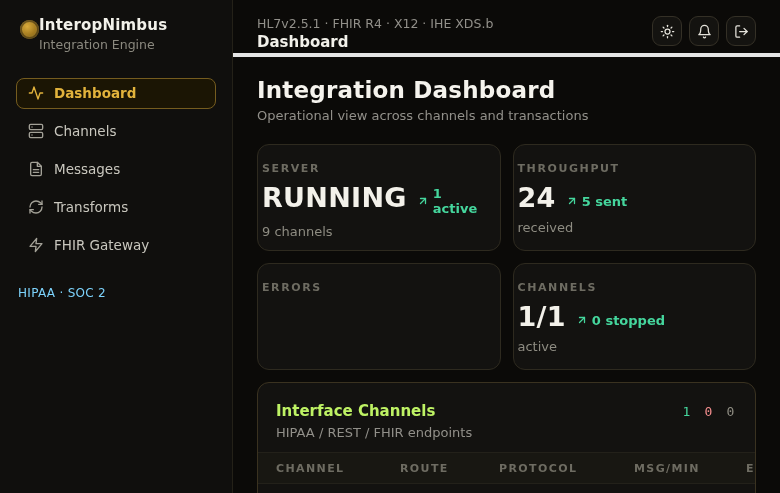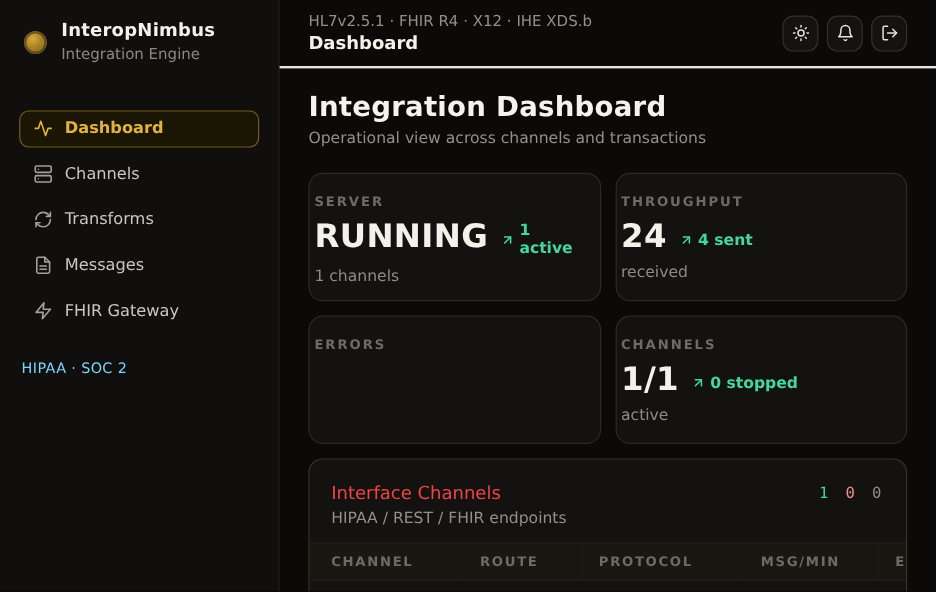--- a/index.html
+++ b/index.html
@@ -9,39 +9,39 @@
     --accent:#e2b33c; --green:#45d69d; --red:#f08c8c;
   }
   *{box-sizing:border-box;margin:0;padding:0;}
   html,body{width:780px;height:493px;overflow:hidden;background:var(--bg);}
   body{font-family:"DejaVu Sans","Liberation Sans",sans-serif;color:var(--text);}
   .app{display:flex;width:780px;height:493px;background:var(--bg);}
 
   
   .sidebar{width:233px;min-width:233px;background:var(--sidebar);border-right:1px solid #242118;
     display:flex;flex-direction:column;padding:16px 16px 0 16px;}
-  .brand{display:flex;align-items:center;gap:12px;margin-bottom:40px;padding-left:4px;}
+  .brand{display:flex;align-items:flex-start;margin-bottom:26px;padding-left:4px;}
   .logo{width:19px;height:19px;border-radius:50%;margin-top:4px;flex:none;
     background:radial-gradient(circle at 38% 34%,#d9ab3c 0%,#a87f22 45%,#6a5113 100%);
     box-shadow:inset 0 0 0 2px rgba(40,30,5,.55), inset 0 0 3px 1px rgba(255,220,130,.35);}
   .brand-name{font-size:15px;font-weight:bold;letter-spacing:.2px;color:var(--text);line-height:1.25;}
   .brand-sub{font-size:12.5px;color:#8b897f;margin-top:2px;}
   .nav{display:flex;flex-direction:column;gap:7px;}
   .nav-item{display:flex;align-items:center;gap:10px;height:31px;padding:0 11px;border-radius:8px;
     border:1px solid transparent;font-size:13.5px;color:var(--nav);cursor:pointer;}
   .nav-item .nicon{display:inline-flex;color:var(--nav-icon);}
   .nav-item.active{background:#1b1504;border-color:#755c1f;color:var(--accent);font-weight:600;}
   .nav-item.active .nicon{color:var(--accent);}
   .nicon svg{width:16px;height:16px;}
   .sidebar-footer{margin-top:25px;font-size:12px;color:#7dd3fc;letter-spacing:.3px;padding-left:2px;}
 
   
   .main{flex:1;display:flex;flex-direction:column;min-width:0;}
-  .topbar{height:57px;min-height:57px;display:flex;align-items:center;justify-content:space-between;
-    padding:16px 24px;border-bottom:2px solid #e5e5e5;}
+  .topbar{height:57px;min-height:57px;display:flex;align-items:flex-start;justify-content:space-between;
+    padding:16px 24px;border-bottom:4px solid #e5e5e5;}
   .crumb{font-size:12.5px;color:var(--muted);line-height:1.3;}
   .topbar-title{font-size:15px;font-weight:bold;color:var(--text);margin-top:1px;}
   .topbar-actions{display:flex;gap:7px;}
   .icon-btn{width:30px;height:30px;border-radius:9px;border:1px solid #343026;background:#141310;
     display:flex;align-items:center;justify-content:center;color:#e6e4dc;cursor:pointer;}
   .icon-btn svg{width:15px;height:15px;}
 
   .content{flex:1;padding:20px 24px 0 24px;overflow:hidden;}
   .page-title{font-size:23px;font-weight:800;letter-spacing:.2px;color:#f5f3ed;}
   .page-sub{font-size:13px;color:var(--muted);margin-top:5px;}
@@ -54,21 +54,21 @@
   .stat-value{font-size:27px;font-weight:800;letter-spacing:.3px;color:#f3f1ea;line-height:1.05;}
   .stat-delta{font-size:13px;font-weight:bold;display:inline-flex;align-items:center;gap:4px;}
   .stat-delta .ticon{display:inline-flex;}
   .stat-delta svg{width:12px;height:12px;}
   .stat-sub{font-size:13px;color:#8e8c82;margin-top:8px;}
   .tone-green{color:var(--green);} .tone-red{color:var(--red);} .tone-muted{color:#8e8c82;}
 
   .channels-card{margin-top:12px;background:var(--card);border:1px solid #3a3220;border-radius:12px;
     overflow:hidden;height:200px;}
   .channels-head{display:flex;justify-content:space-between;align-items:flex-start;padding:19px 20px 12px 18px;}
-  .channels-title{font-size:15px;font-weight:normal;color:#ef4444;}
+  .channels-title{font-size:15px;font-weight:bold;color:#bef264;}
   .channels-sub{font-size:13px;color:var(--muted);margin-top:5px;}
   .channels-counts{display:flex;gap:13px;font-family:"DejaVu Sans Mono","Liberation Mono",monospace;
     font-size:13px;padding-top:2px;}
   .count{min-width:9px;text-align:center;}
 
   table.ch-table{border-collapse:collapse;table-layout:fixed;width:620px;}
   .ch-table thead th{background:var(--thead);border-top:1px solid #23211a;border-bottom:1px solid #23211a;
     height:31px;text-align:left;font-size:11px;font-weight:bold;letter-spacing:1.4px;color:#6e6c62;
     padding:0 0 0 18px;white-space:nowrap;}
   .ch-table td{height:40px;border-bottom:1px solid #1d1b15;}
@@ -104,38 +104,38 @@
               <rect x="2" y="14" width="20" height="8" rx="2"></rect>
               <line x1="6" y1="6" x2="6.01" y2="6"></line>
               <line x1="6" y1="18" x2="6.01" y2="18"></line>
             </svg>
         </span>
         <span>Channels</span>
       </div>
       <div class="nav-item">
         <span class="nicon">
           <svg viewBox="0 0 24 24" fill="none" stroke="currentColor" stroke-width="2" stroke-linecap="round" stroke-linejoin="round">
+              <path d="M14 2H6a2 2 0 0 0-2 2v16a2 2 0 0 0 2 2h12a2 2 0 0 0 2-2V8z"></path>
+              <polyline points="14 2 14 8 20 8"></polyline>
+              <line x1="16" y1="13" x2="8" y2="13"></line>
+              <line x1="16" y1="17" x2="8" y2="17"></line>
+            </svg>
+        </span>
+        <span>Messages</span>
+      </div>
+      <div class="nav-item">
+        <span class="nicon">
+          <svg viewBox="0 0 24 24" fill="none" stroke="currentColor" stroke-width="2" stroke-linecap="round" stroke-linejoin="round">
               <path d="M3 12a9 9 0 0 1 9-9 9.75 9.75 0 0 1 6.74 2.74L21 8"></path>
               <path d="M21 3v5h-5"></path>
               <path d="M21 12a9 9 0 0 1-9 9 9.75 9.75 0 0 1-6.74-2.74L3 16"></path>
               <path d="M8 16H3v5"></path>
             </svg>
         </span>
         <span>Transforms</span>
-      </div>
-      <div class="nav-item">
-        <span class="nicon">
-          <svg viewBox="0 0 24 24" fill="none" stroke="currentColor" stroke-width="2" stroke-linecap="round" stroke-linejoin="round">
-              <path d="M14 2H6a2 2 0 0 0-2 2v16a2 2 0 0 0 2 2h12a2 2 0 0 0 2-2V8z"></path>
-              <polyline points="14 2 14 8 20 8"></polyline>
-              <line x1="16" y1="13" x2="8" y2="13"></line>
-              <line x1="16" y1="17" x2="8" y2="17"></line>
-            </svg>
-        </span>
-        <span>Messages</span>
       </div>
       <div class="nav-item">
         <span class="nicon">
           <svg viewBox="0 0 24 24" fill="none" stroke="currentColor" stroke-width="2" stroke-linecap="round" stroke-linejoin="round">
               <polygon points="13 2 3 14 12 14 11 22 21 10 12 10 13 2"></polygon>
             </svg>
         </span>
         <span>FHIR Gateway</span>
       </div>
     </nav>
@@ -200,36 +200,36 @@
               <span class="ticon" style="display: inline-flex;">
                   <svg viewBox="0 0 24 24" fill="none" stroke="currentColor" stroke-width="2.6" stroke-linecap="round" stroke-linejoin="round">
                     <line x1="7" y1="17" x2="17" y2="7"></line>
                     <polyline points="7 7 17 7 17 17"></polyline>
                   </svg>
                 </span>
 
               <span>1 active</span>
             </span>
           </div>
-          <div class="stat-sub">1 channels</div>
+          <div class="stat-sub">9 channels</div>
         </div>
 
         <div class="stat-card">
           <div class="stat-label">THROUGHPUT</div>
           <div class="stat-valuerow">
             <span class="stat-value">24</span>
             <span class="stat-delta tone-green">
               <span class="ticon" style="display: inline-flex;">
                   <svg viewBox="0 0 24 24" fill="none" stroke="currentColor" stroke-width="2.6" stroke-linecap="round" stroke-linejoin="round">
                     <line x1="7" y1="17" x2="17" y2="7"></line>
                     <polyline points="7 7 17 7 17 17"></polyline>
                   </svg>
                 </span>
 
-              <span>4 sent</span>
+              <span>5 sent</span>
             </span>
           </div>
           <div class="stat-sub">received</div>
         </div>
 
         <div class="stat-card">
           <div class="stat-label">ERRORS</div>
         </div>
 
         <div class="stat-card">

